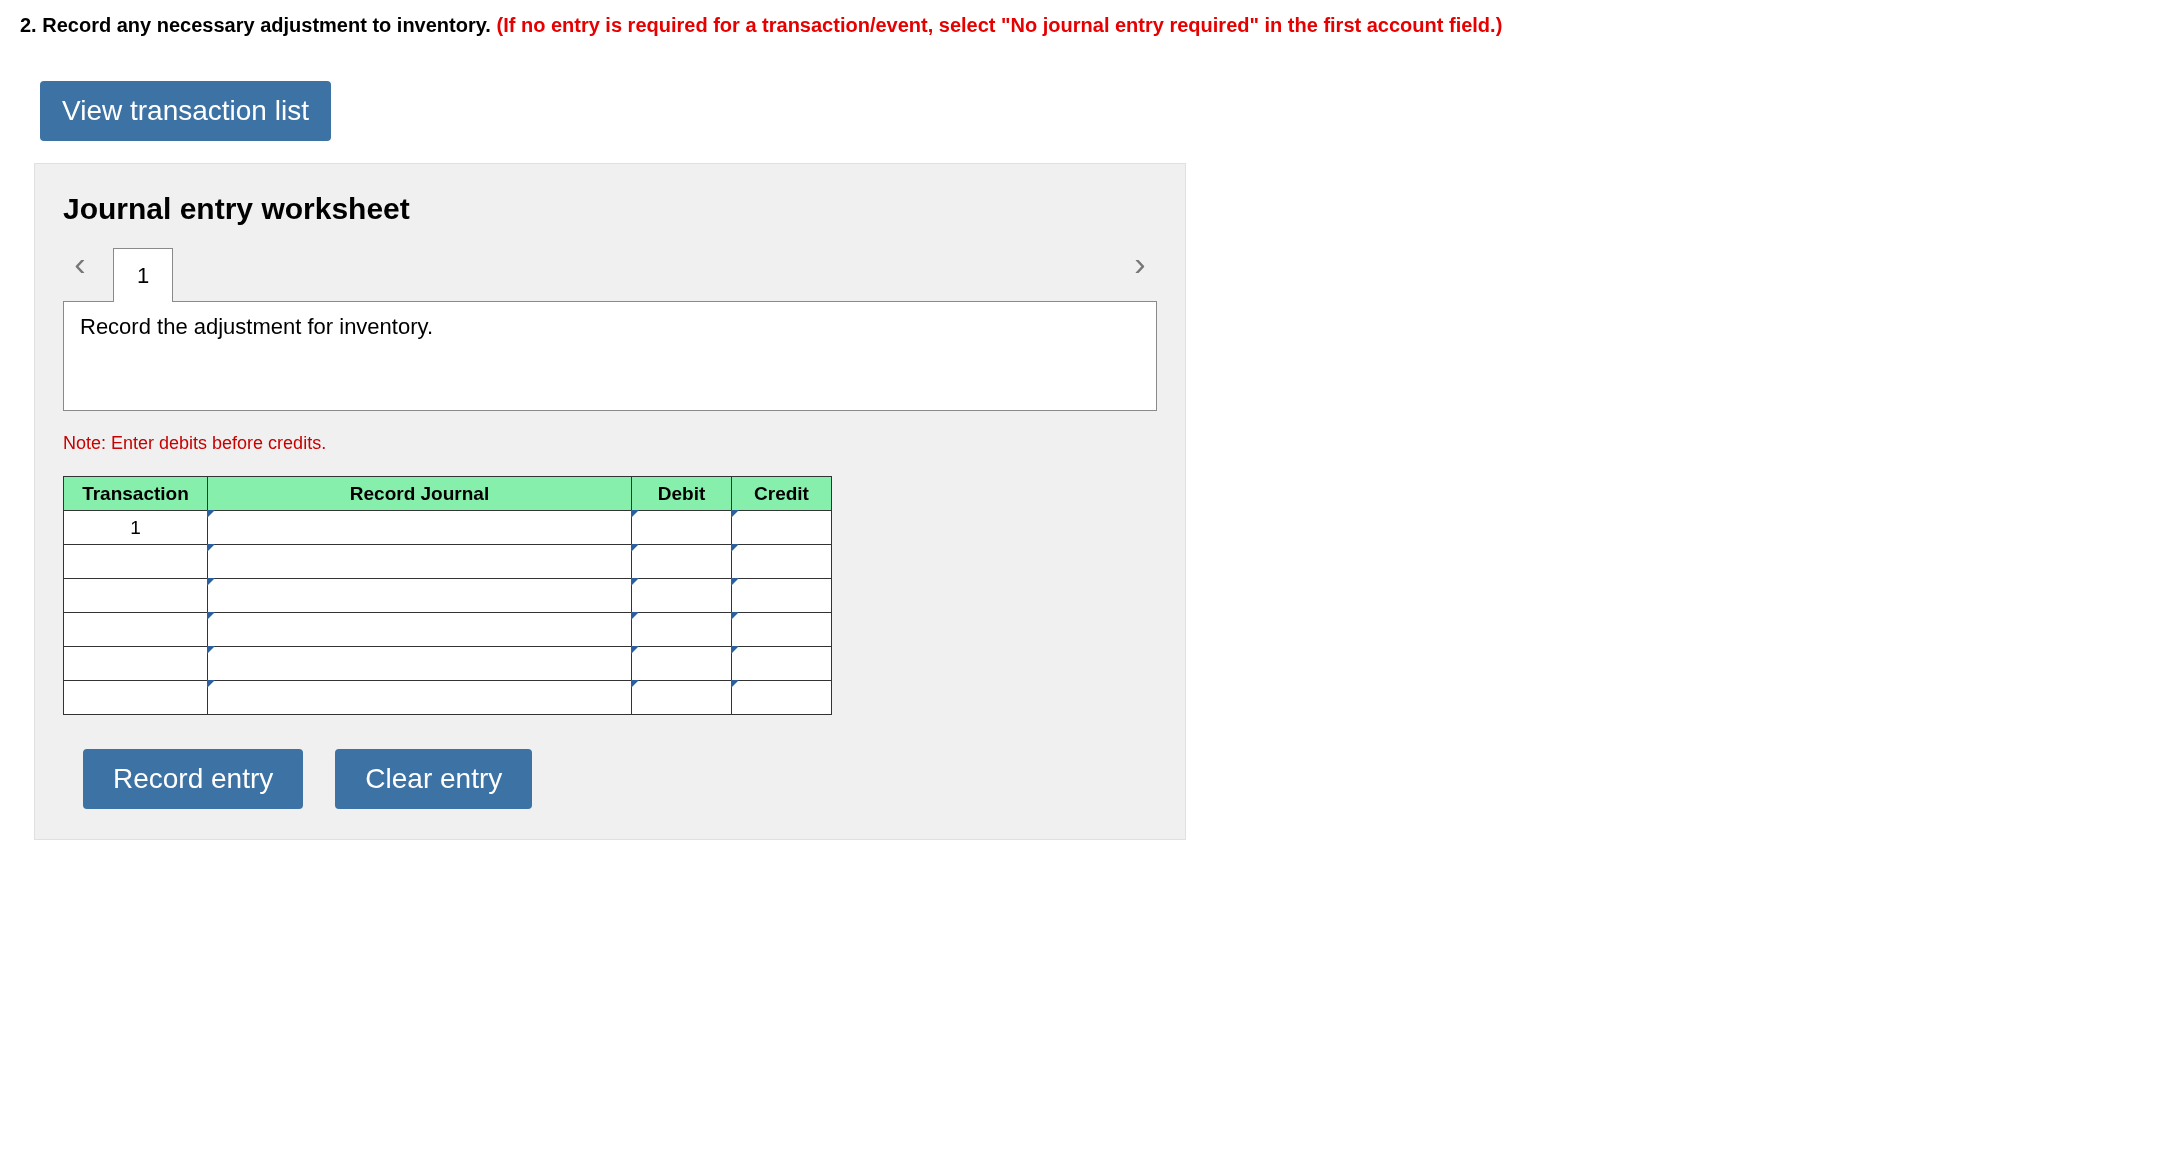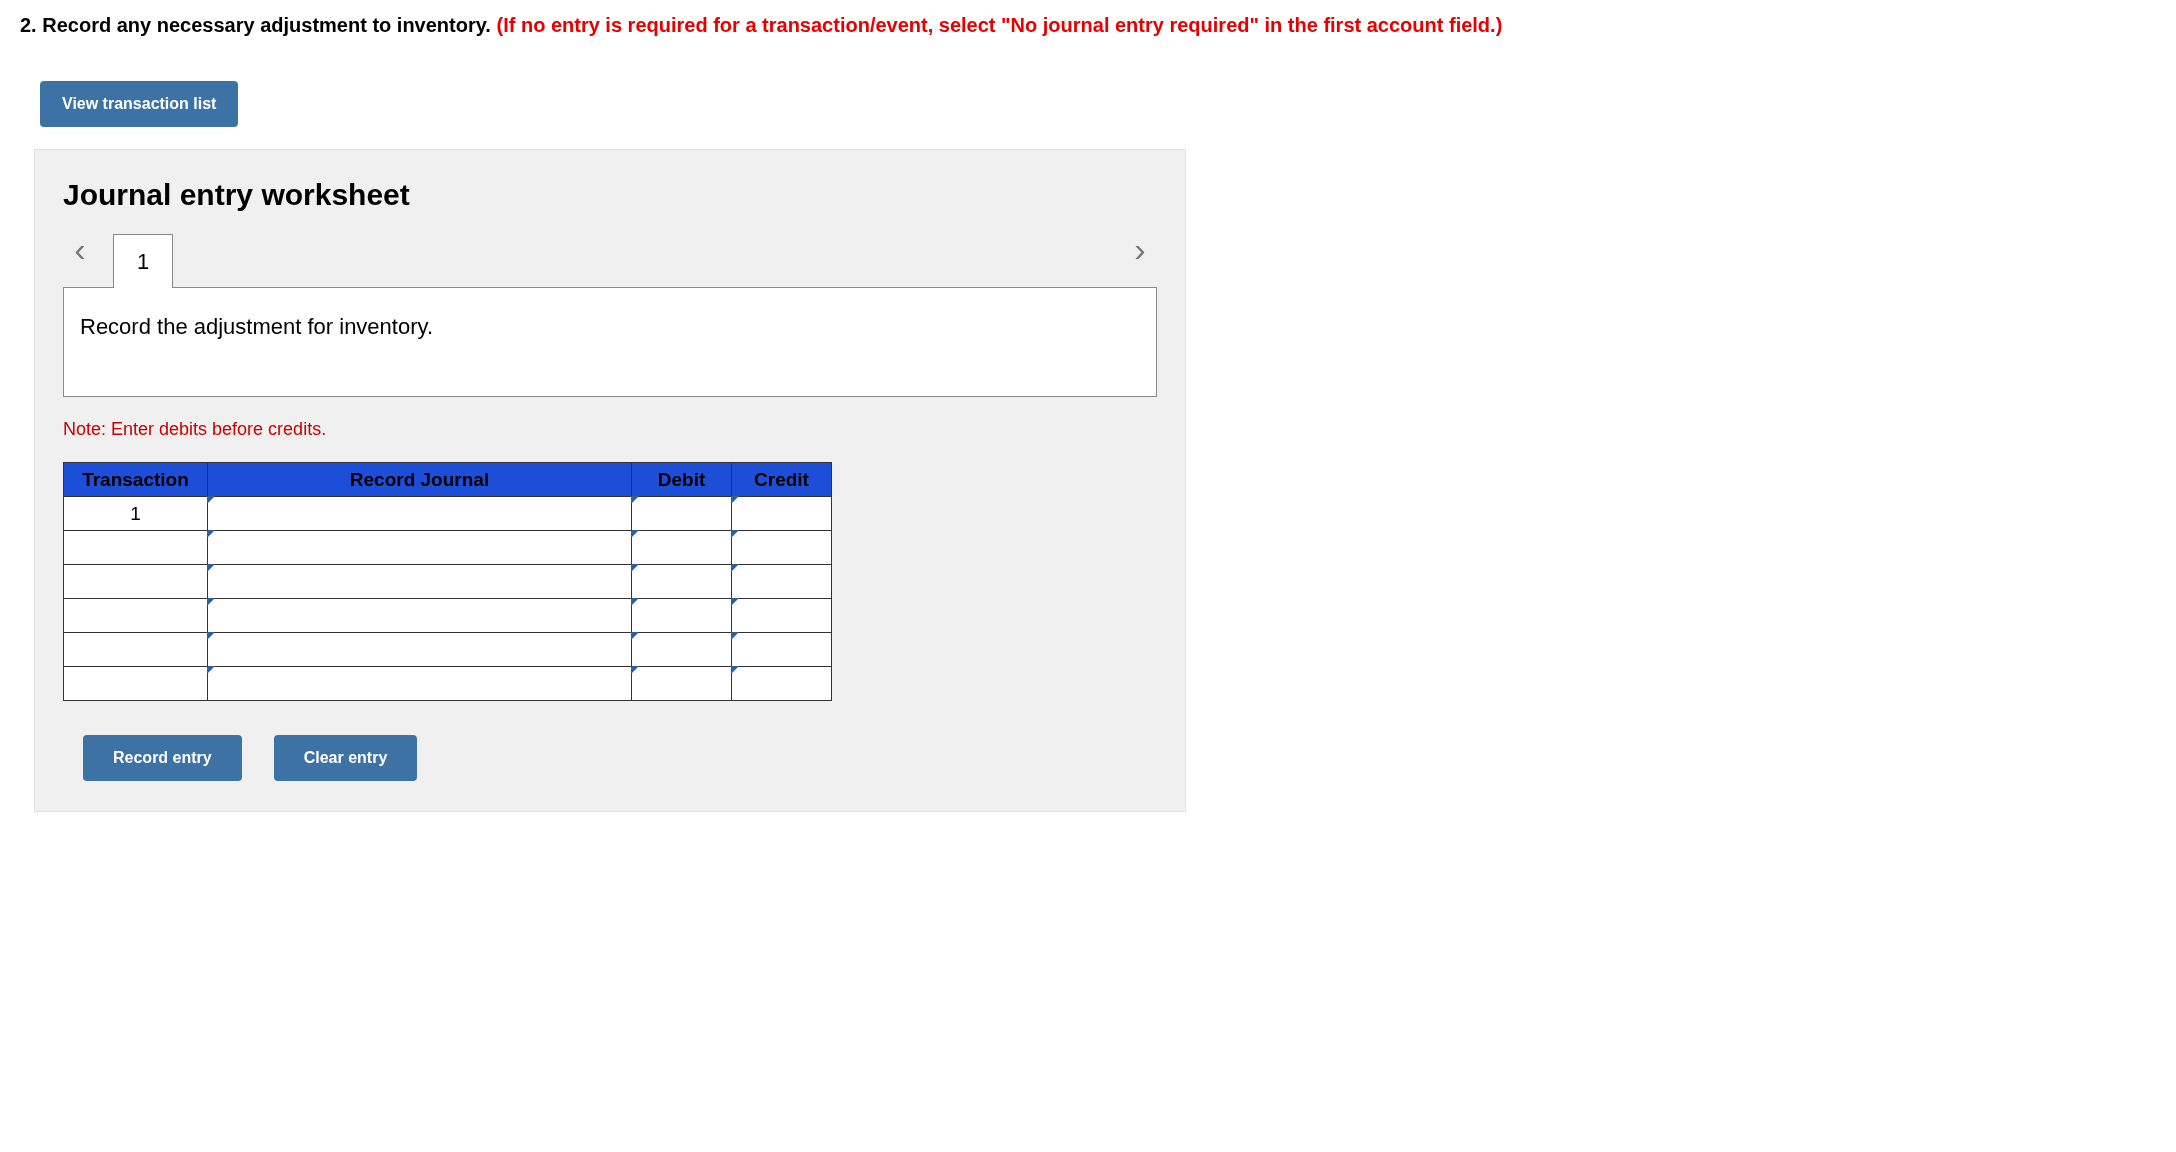--- a/index.html
+++ b/index.html
@@ -12,22 +12,22 @@
     width: 2176px;
   }
   .instr { font-weight: bold; margin-bottom: 12px; line-height: 1.35; }
   .instr .num { color: #000; }
   .instr .black { color: #000; }
   .instr .red { color: #e60000; }
   .btn {
     display: inline-block;
     background: #3d72a4;
     color: #fff;
-    font-weight: bold;
-    font-size: 16px;
+    font-weight: normal;
+    font-size: 28px;
     border: none;
     padding: 14px 22px;
     border-radius: 4px;
     cursor: pointer;
     font-family: inherit;
   }
   .view-trans { margin: 30px 0 22px 20px; }
   .panel {
     background: #f0f0f0;
     border: 1px solid #e0e0e0;
@@ -42,30 +42,30 @@
     color:#777; font-size:34px; cursor:pointer; user-select:none; margin-bottom:22px;
   }
   .chev-right { margin-left:auto; }
   .tab {
     width:60px; height:54px; border:1px solid #8a8a8a; border-bottom:none;
     background:#fff; display:flex; align-items:center; justify-content:center;
     font-size:22px; position:relative; z-index:2;
   }
   .prompt-box {
     border:1px solid #8a8a8a; background:#fff; height:110px;
-    padding:26px 16px; font-size:22px; position:relative; z-index:1;
+    padding:12px 16px; font-size:22px; position:relative; z-index:1;
   }
   .note { color:#c70000; font-family:Verdana, Arial, sans-serif; font-size:18px; margin:22px 0 22px; }
   table.journal { border-collapse:collapse; }
   table.journal th, table.journal td {
     border:1px solid #333; text-align:center; font-size:19px;
     font-family:Verdana, Arial, sans-serif;
   }
   table.journal th {
-    background:#1d4ed8; font-weight:bold; height:34px;
+    background:#86efac; font-weight:bold; height:34px;
   }
   table.journal td { background:#fff; height:34px; position:relative; }
   .editable::before{
     content:""; position:absolute; left:-1px; top:-1px;
     width:0;height:0;
     border-top:8px solid #2b5f9e;
     border-right:8px solid transparent;
     transform: rotate(0deg);
   }
   .editable { cursor:pointer; }

